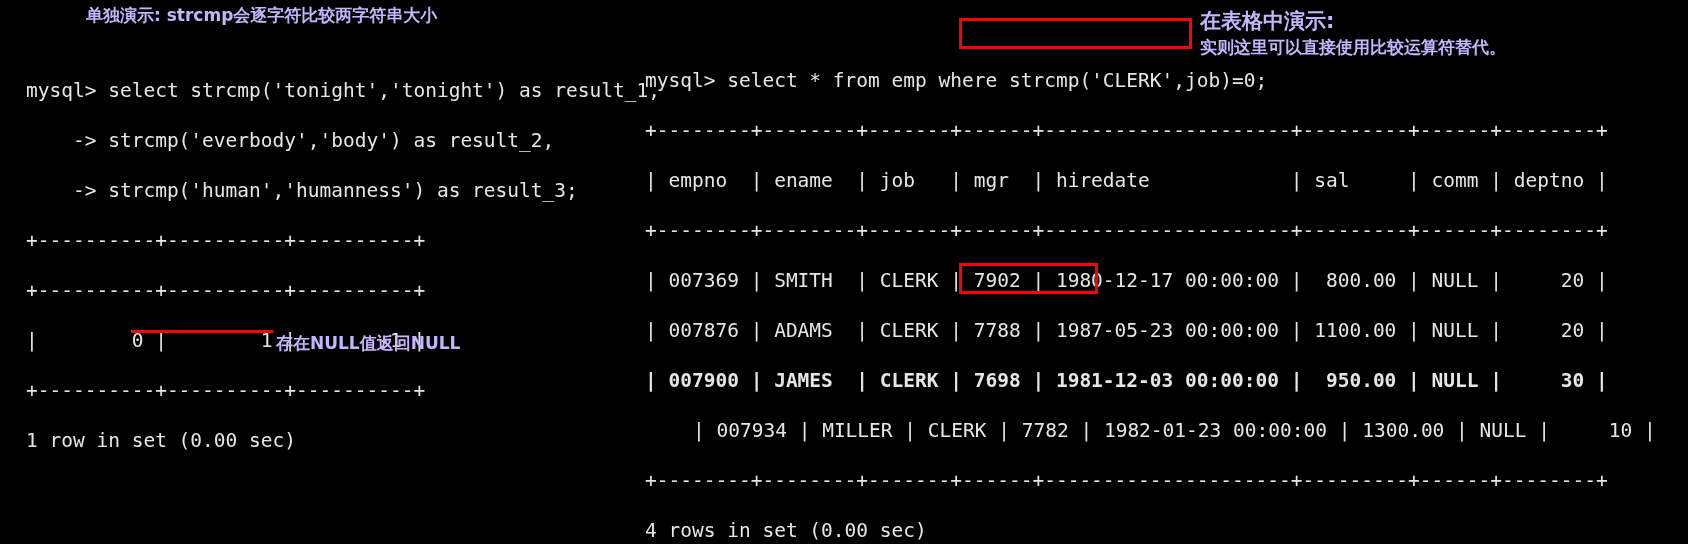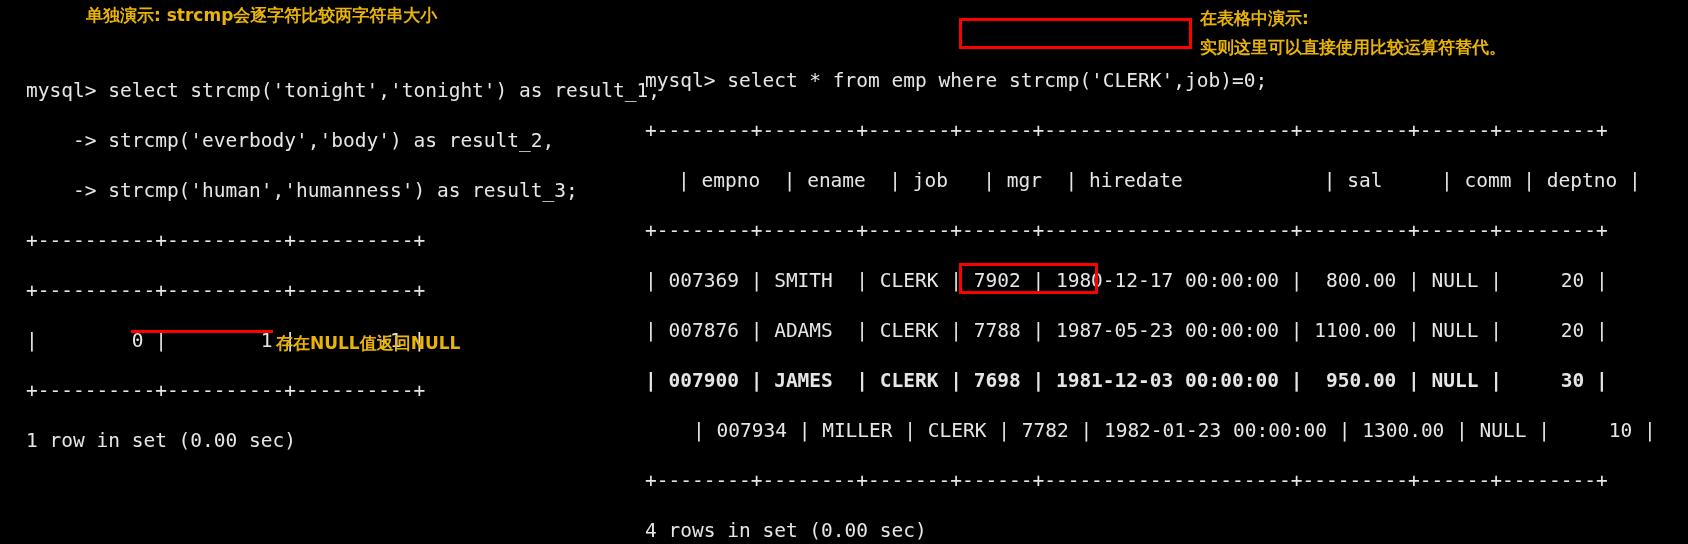--- a/index.html
+++ b/index.html
@@ -34,28 +34,28 @@
   }
   .col-left  { left: 26px;  top: 28px; }
   .col-right { left: 645px; top: 18px; }
 
   .blk { white-space: pre; }
   .spacer { display: block; height: 25px; }
 
   
   .ann {
     position: absolute;
-    color: #eab308;
+    color: #c4b5fd;
     font-family: "DejaVu Sans", "Liberation Sans", sans-serif;
     font-weight: bold;
     white-space: pre;
   }
   .ann-1 { left: 86px;  top: 4px;   font-size: 17px; }
   .ann-2 { left: 276px; top: 332px; font-size: 17px; }
-  .ann-3 { left: 1200px; top: 7px;  font-size: 17px; }
+  .ann-3 { left: 1200px; top: 7px;  font-size: 21px; }
   .ann-4 { left: 1200px; top: 36px; font-size: 17px; }
 
   
   .underline {
     position: absolute;
     left: 131px;
     top: 330px;
     width: 142px;
     height: 3px;
     background: #ff0000;
@@ -92,21 +92,21 @@
 
 
 
 
 
   </div>
 
   <div class="col col-right">
     <span class="blk" style="display: block;">mysql&gt; select * from emp where strcmp('CLERK',job)=0;</span>
 <span class="blk" style="display: block;">+--------+--------+-------+------+---------------------+---------+------+--------+</span>
-<span class="blk" style="display: block; margin-left: 33px;">| empno  | ename  | job   | mgr  | hiredate            | sal     | comm | deptno |</span>
+<span class="blk" style="display: block;">| empno  | ename  | job   | mgr  | hiredate            | sal     | comm | deptno |</span>
 <span class="blk" style="display: block;">+--------+--------+-------+------+---------------------+---------+------+--------+</span>
 <span class="blk" style="display: block;">| 007369 | SMITH  | CLERK | 7902 | 1980-12-17 00:00:00 |  800.00 | NULL |     20 |</span>
 <span class="blk" style="display: block;">| 007876 | ADAMS  | CLERK | 7788 | 1987-05-23 00:00:00 | 1100.00 | NULL |     20 |</span>
 <span class="blk" style="display: block; font-weight: bold;">| 007900 | JAMES  | CLERK | 7698 | 1981-12-03 00:00:00 |  950.00 | NULL |     30 |</span>
 <span class="blk" style="display: block; margin-left: 48px;">| 007934 | MILLER | CLERK | 7782 | 1982-01-23 00:00:00 | 1300.00 | NULL |     10 |</span>
 <span class="blk" style="display: block;">+--------+--------+-------+------+---------------------+---------+------+--------+</span>
 <span class="blk" style="display: block;">4 rows in set (0.00 sec)</span>
 
 
 

